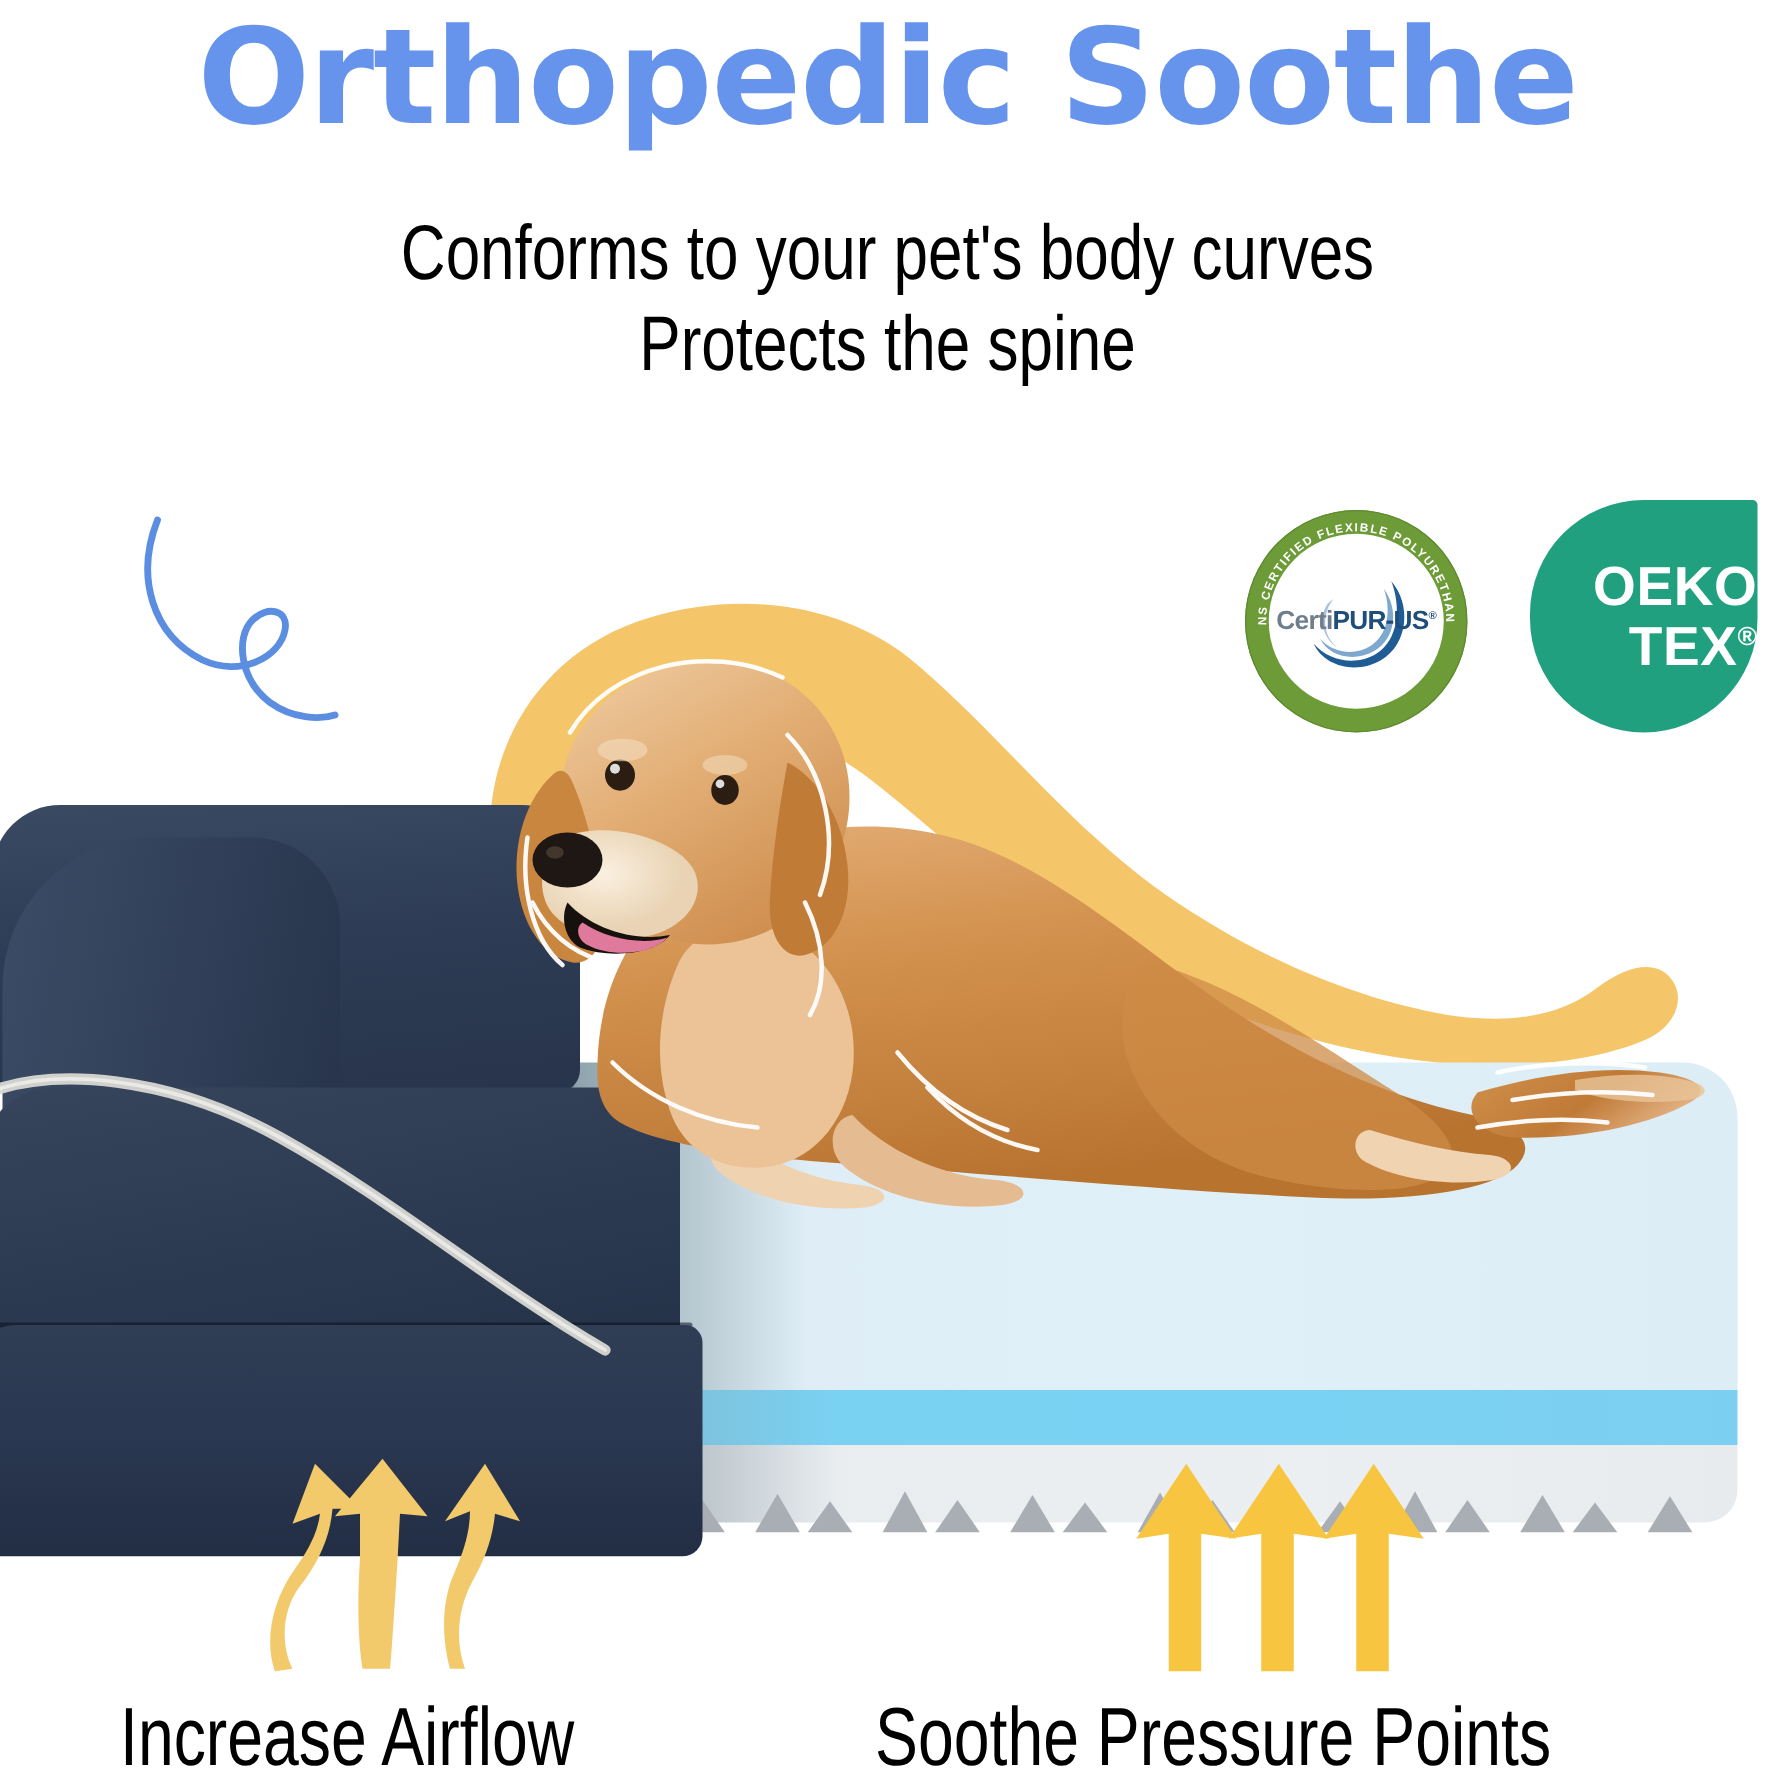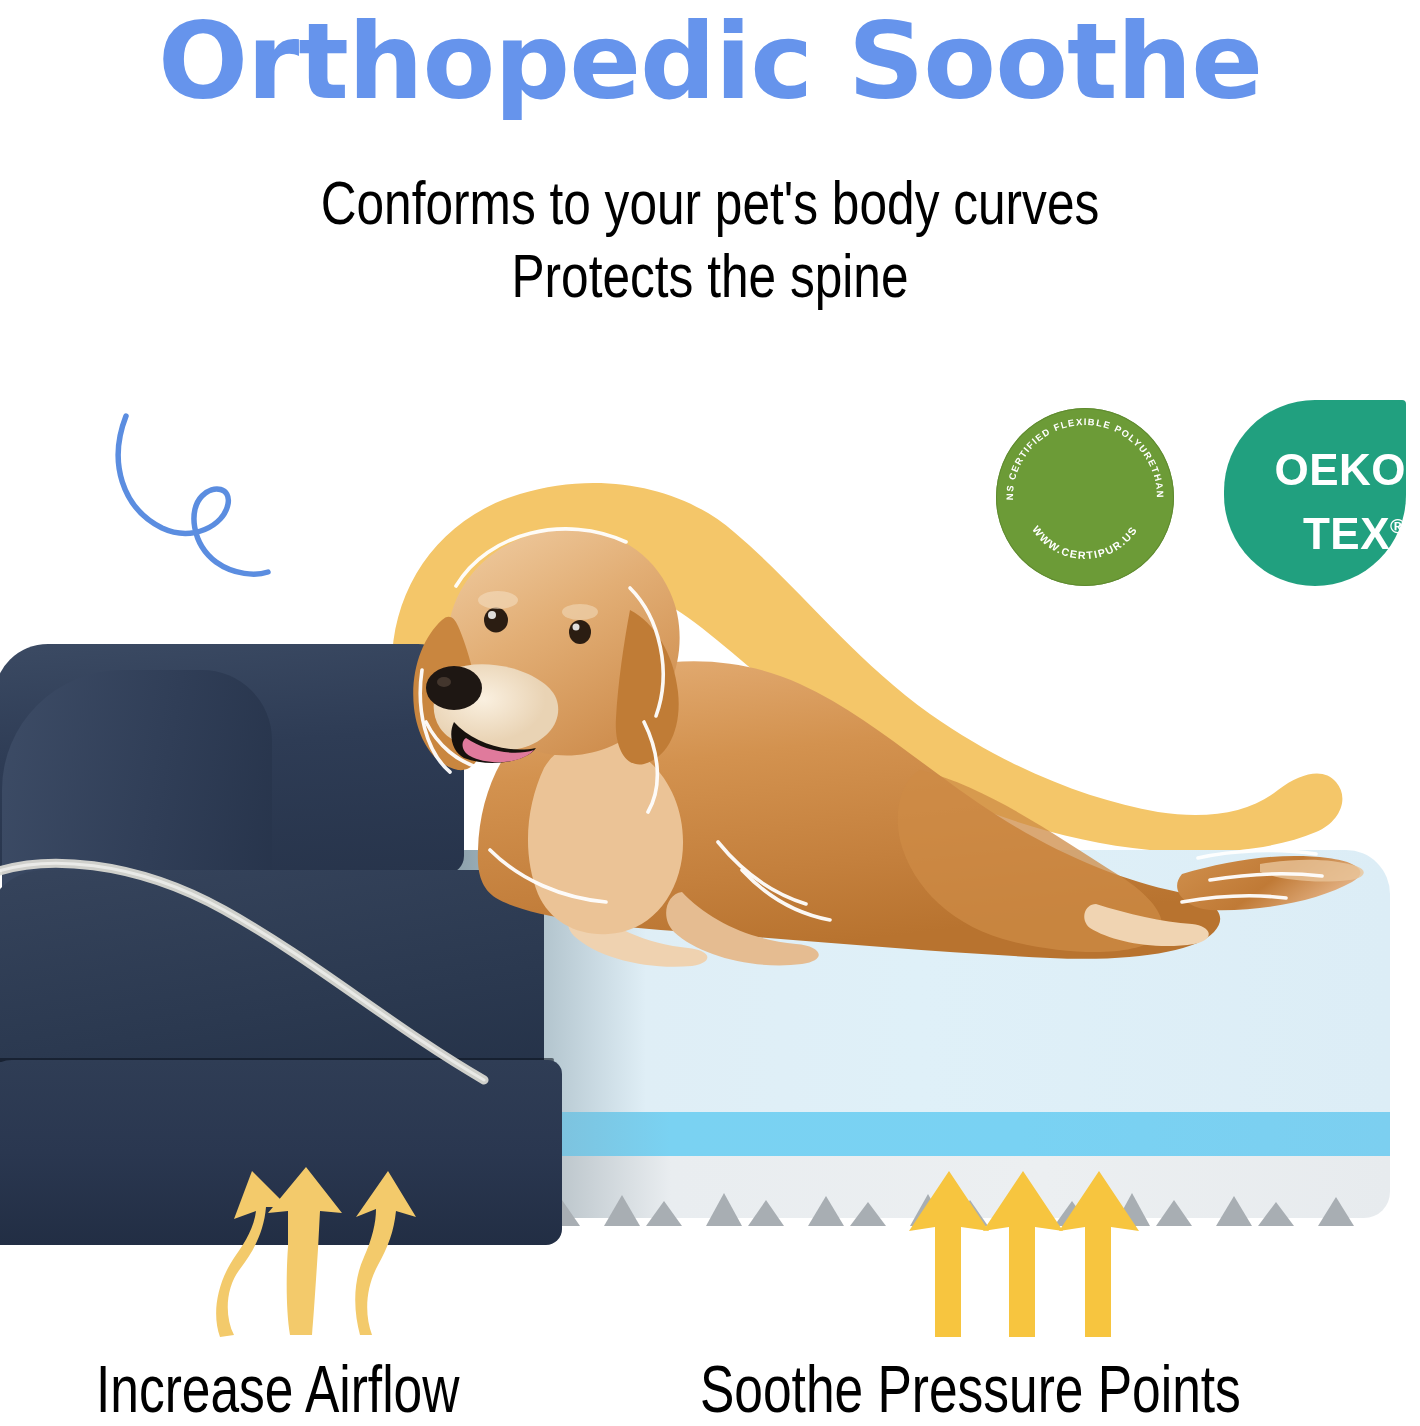--- a/index.html
+++ b/index.html
@@ -64,21 +64,21 @@
     background:#21A07F;
     border-radius:92px 4px 92px 92px;
   }
   .oeko .t{
     position:absolute;left:0;right:0;
     text-align:right;color:#ffffff;
     font-family:"Liberation Sans", sans-serif;
     font-weight:700;font-size:44px;letter-spacing:.5px;line-height:1;
   }
   .oeko .t1{top:48px;}
-  .oeko .t2{top:96px;margin-top:16px;}
+  .oeko .t2{top:96px;}
   .oeko .reg{font-size:21px;vertical-align:super;}
 
   
   .doodle{position:absolute;left:96px;top:404px;width:210px;height:210px;}
 
   
   .scene{position:absolute;left:0;top:450px;width:1420px;height:830px;}
 
   
   .halo{position:absolute;left:330px;top:10px;width:1060px;height:420px;}
@@ -170,20 +170,28 @@
           <path id="arcTop" d="M 17 89 A 72 72 0 0 1 161 89"></path>
           <path id="arcBot" d="M 27 89 A 62 62 0 0 0 151 89"></path>
         </defs>
         <text font-family="Liberation Sans, sans-serif" font-size="9.4" font-weight="700" fill="#ffffff" letter-spacing="1.35">
           <textPath href="#arcTop" startOffset="50%" text-anchor="middle">CONTAINS CERTIFIED FLEXIBLE POLYURETHANE FOAM</textPath>
         </text>
         <text font-family="Liberation Sans, sans-serif" font-size="10.6" font-weight="700" fill="#ffffff" letter-spacing="1.5">
           <textPath href="#arcBot" startOffset="50%" text-anchor="middle">WWW.CERTIPUR.US</textPath>
         </text>
       </svg>
+      <div class="inner">
+        <svg class="cp-swoosh" viewBox="0 0 96 96">
+          <path d="M76 16 C92 34 90 66 68 79 C48 91 22 84 14 66 C26 80 48 84 64 74 C82 63 84 36 76 16 Z" fill="#1F5C96"></path>
+          <path d="M70 22 C82 38 80 62 62 72 C46 81 26 76 19 62 C29 73 46 76 59 68 C74 59 76 38 70 22 Z" fill="#7FA8CE"></path>
+          <path d="M30 30 C20 42 21 60 33 69 C22 63 17 46 25 34 Z" fill="#A9C3DC"></path>
+        </svg>
+        <div class="cp-word"><span class="c1">Certi</span><span class="c2">PUR-US</span><span class="reg">®</span></div>
+      </div>
     </div>
 
     <div class="oeko">
       <div class="t t1">OEKO</div>
       <div class="t t2"><span>TEX</span><span class="reg">®</span></div>
     </div>
   </div>
 
   <svg class="doodle" viewBox="0 0 210 210">
     <path d="M30 12 C12 58 26 104 66 124 C96 138 128 122 132 100 C135 84 118 80 106 92

